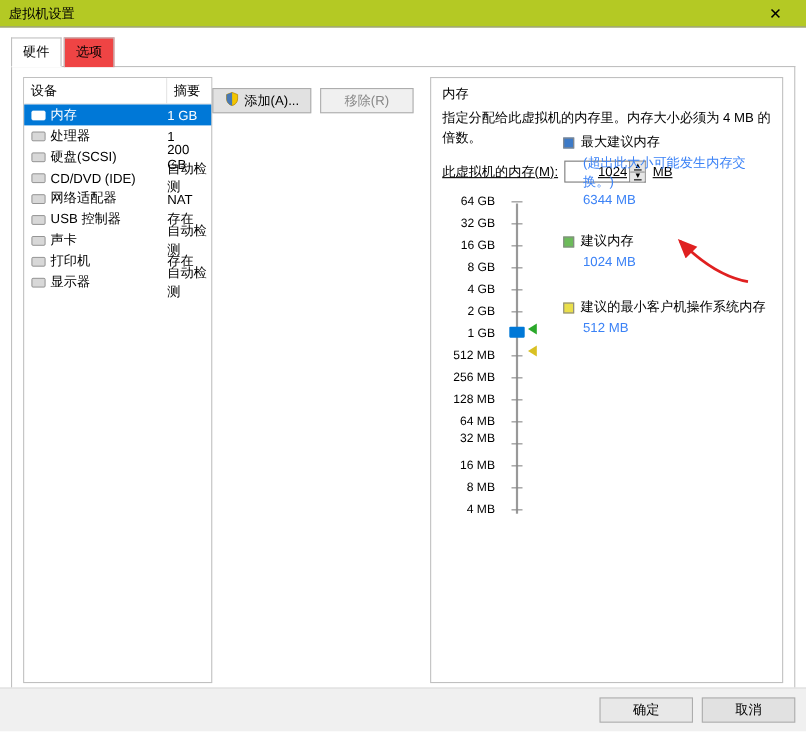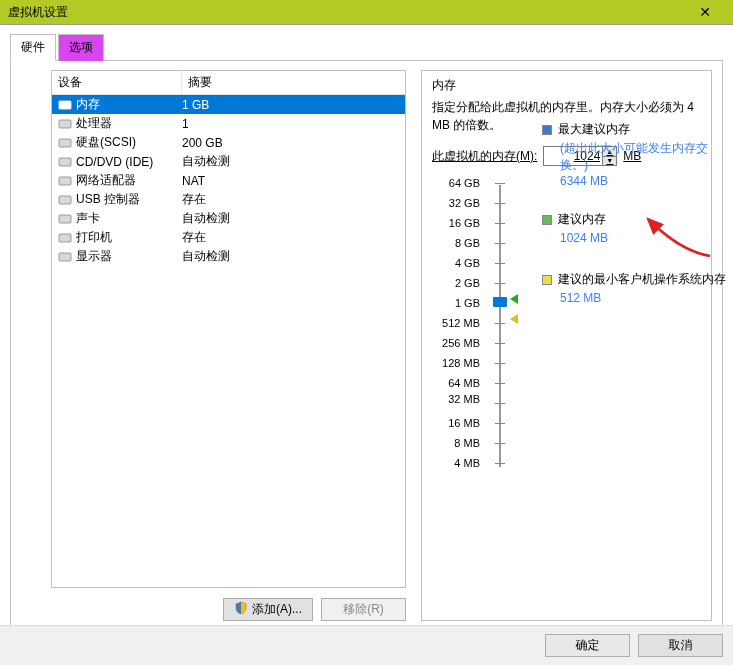--- a/index.html
+++ b/index.html
@@ -34,42 +34,41 @@
   }
   .tabs {
     display: flex;
     border-bottom: 1px solid #c0c0c0;
     margin-bottom: -1px;
   }
   .tab {
     padding: 4px 10px 4px 10px;
     border: 1px solid #c0c0c0;
     border-bottom: none;
-    background: #d946ef;
+    background: #ef4444;
     margin-right: 2px;
     position: relative;
     top: 1px;
   }
   .tab.active {
     background: #fff;
     border-bottom: 1px solid #fff;
   }
   .panel {
     border: 1px solid #c0c0c0;
     border-top: none;
     padding: 10px;
     height: 572px;
     display: flex;
     gap: 15px;
   }
   .left-col {
     width: 355px;
     display: flex;
-    flex-direction: column;
-    margin-left: 30px;
+    flex-direction: row;
   }
   .device-list {
     flex: 1;
     border: 1px solid #c0c0c0;
   }
   .list-header {
     display: flex;
     border-bottom: 1px solid #e0e0e0;
     background: #fff;
   }

